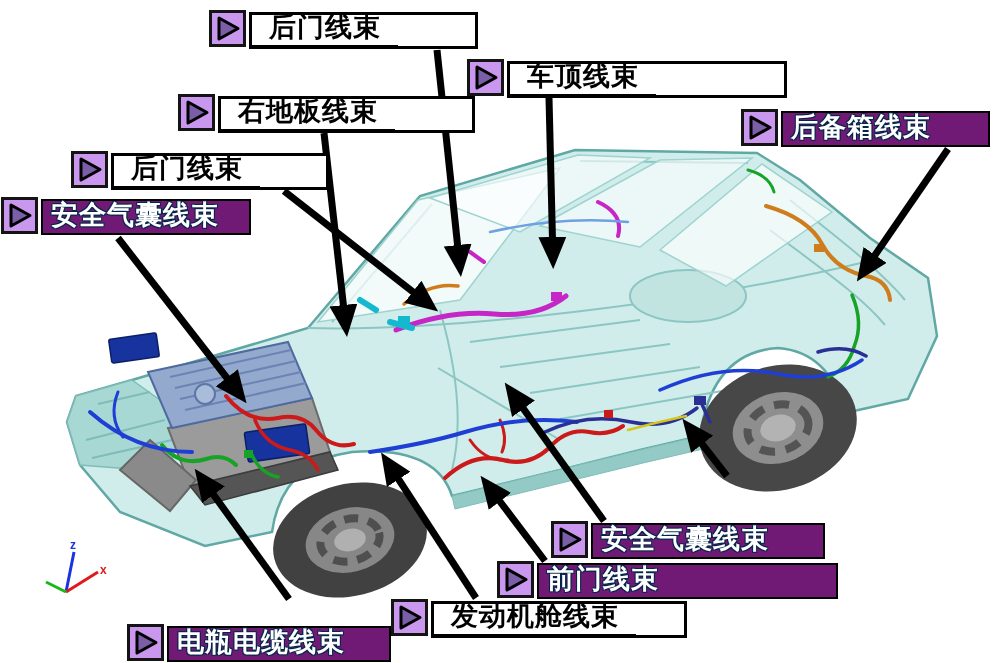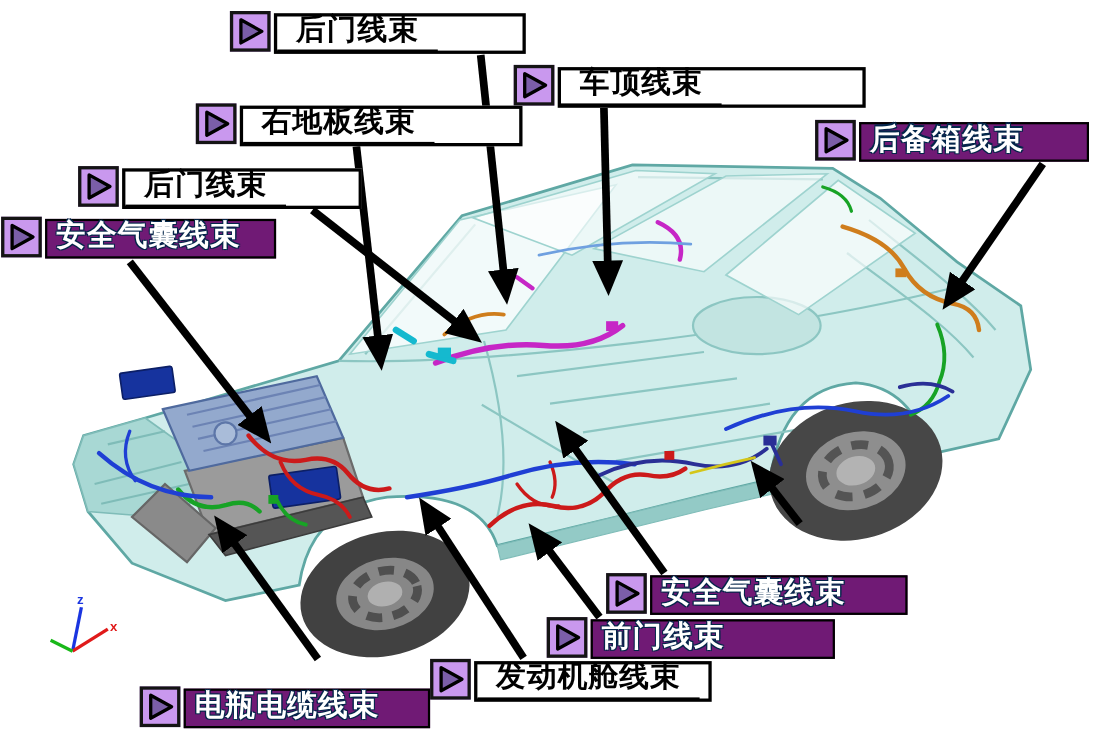--- a/index.html
+++ b/index.html
@@ -193,36 +193,36 @@
         </svg></span>
     <span class="lbox" style="width:234px">
         <span class="txt">安全气囊线束</span>
       </span>
   </div>
 
   <div class="label blue" style="left:497px;top:561px">
     <span class="play-icon"><svg width="31" height="31">
           <polygon points="7,5 26,15.5 7,26" fill="#7b5ea8" stroke="#000" stroke-width="3" stroke-linejoin="round"></polygon>
         </svg></span>
-    <span class="lbox" style="width:222px">
+    <span class="lbox" style="width:301px">
         <span class="txt">前门线束</span>
       </span>
   </div>
 
   <div class="label blue" style="left:127px;top:624px">
     <span class="play-icon"><svg width="31" height="31">
           <polygon points="7,5 26,15.5 7,26" fill="#7b5ea8" stroke="#000" stroke-width="3" stroke-linejoin="round"></polygon>
         </svg></span>
     <span class="lbox" style="width:224px">
         <span class="txt">电瓶电缆线束</span>
       </span>
   </div>
 
   <div class="label white" style="left:391px;top:599px">
     <span class="play-icon"><svg width="31" height="31">
           <polygon points="7,5 26,15.5 7,26" fill="#7b5ea8" stroke="#000" stroke-width="3" stroke-linejoin="round"></polygon>
         </svg></span>
-    <span class="lbox" style="width:216px">
+    <span class="lbox" style="width:256px">
         <span class="txt">发动机舱线束</span>
       </span>
   </div>
 
 </div>
 
 </body></html>

